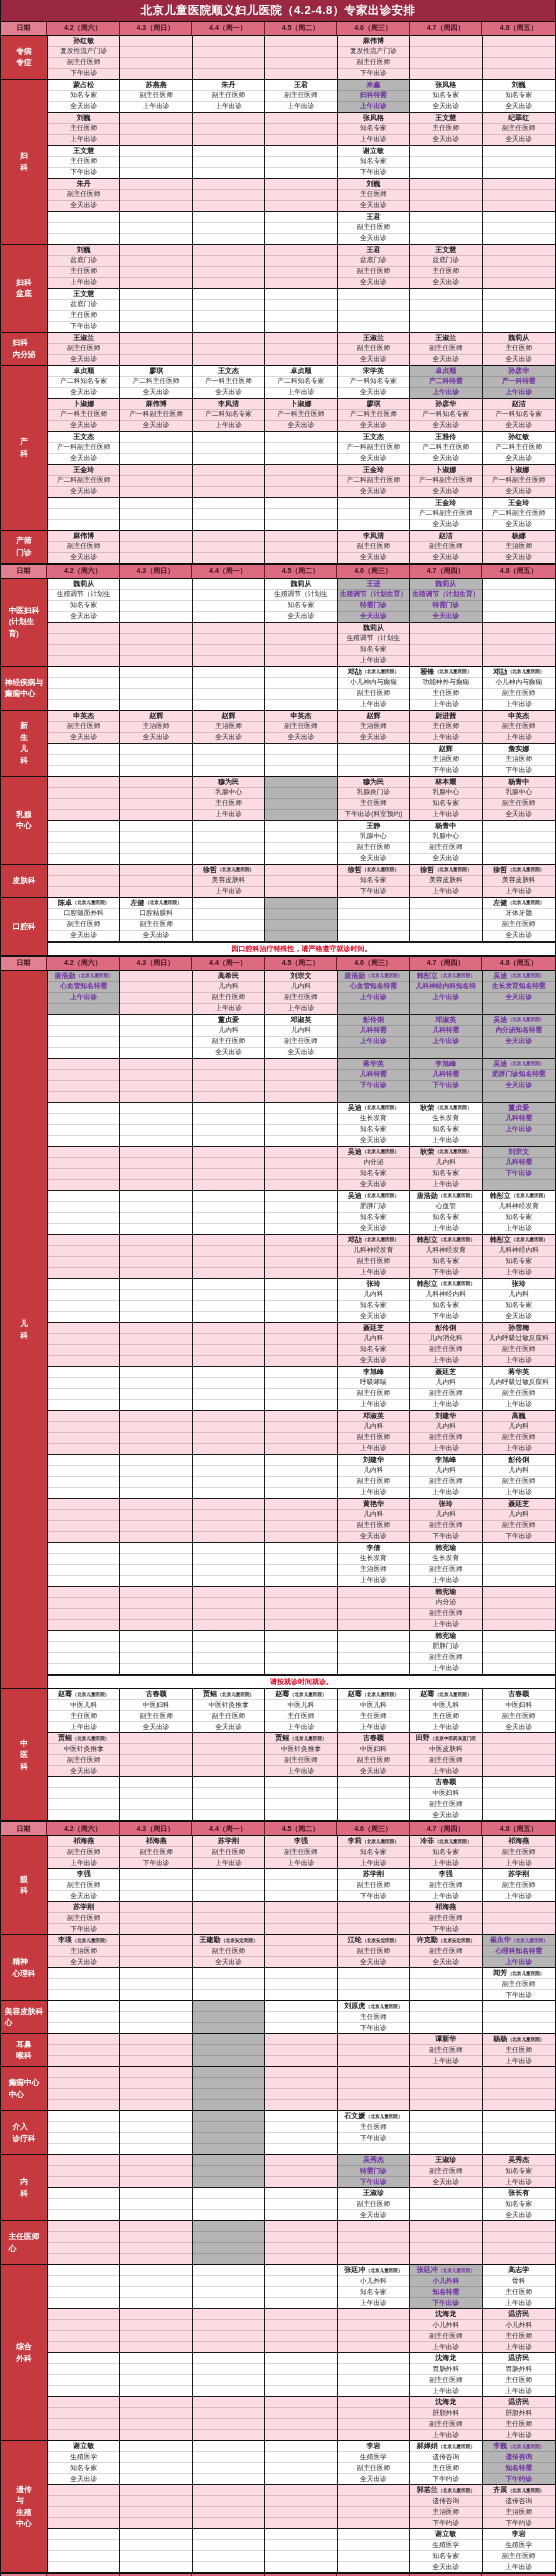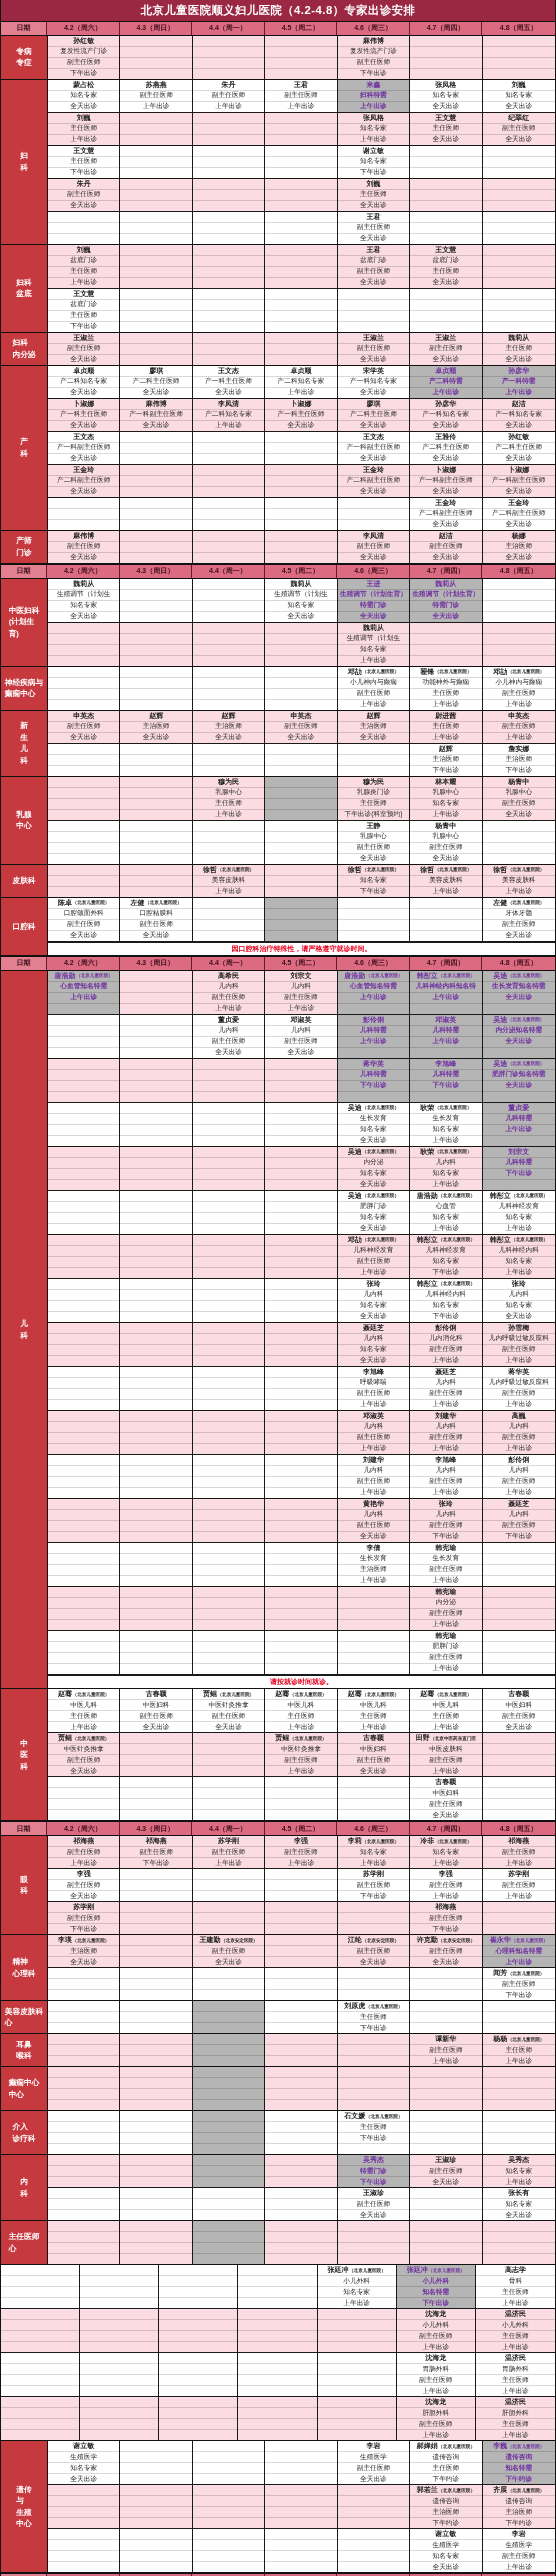--- a/index.html
+++ b/index.html
@@ -2601,20 +2601,22 @@
             <div class="cell">
               <div class="line name"></div>
               <div class="line"></div>
               <div class="line"></div>
               <div class="line"></div>
             </div>
           </div>
         </div>
       </div>
       <div class="section">
+        <div class="sec-label">综合
+外科</div>
         <div class="rows">
           <div class="row w" style="height: 43px;">
             <div class="cell">
               <div class="line name"></div>
               <div class="line"></div>
               <div class="line"></div>
               <div class="line"></div>
             </div>
             <div class="cell">
               <div class="line name"></div>

